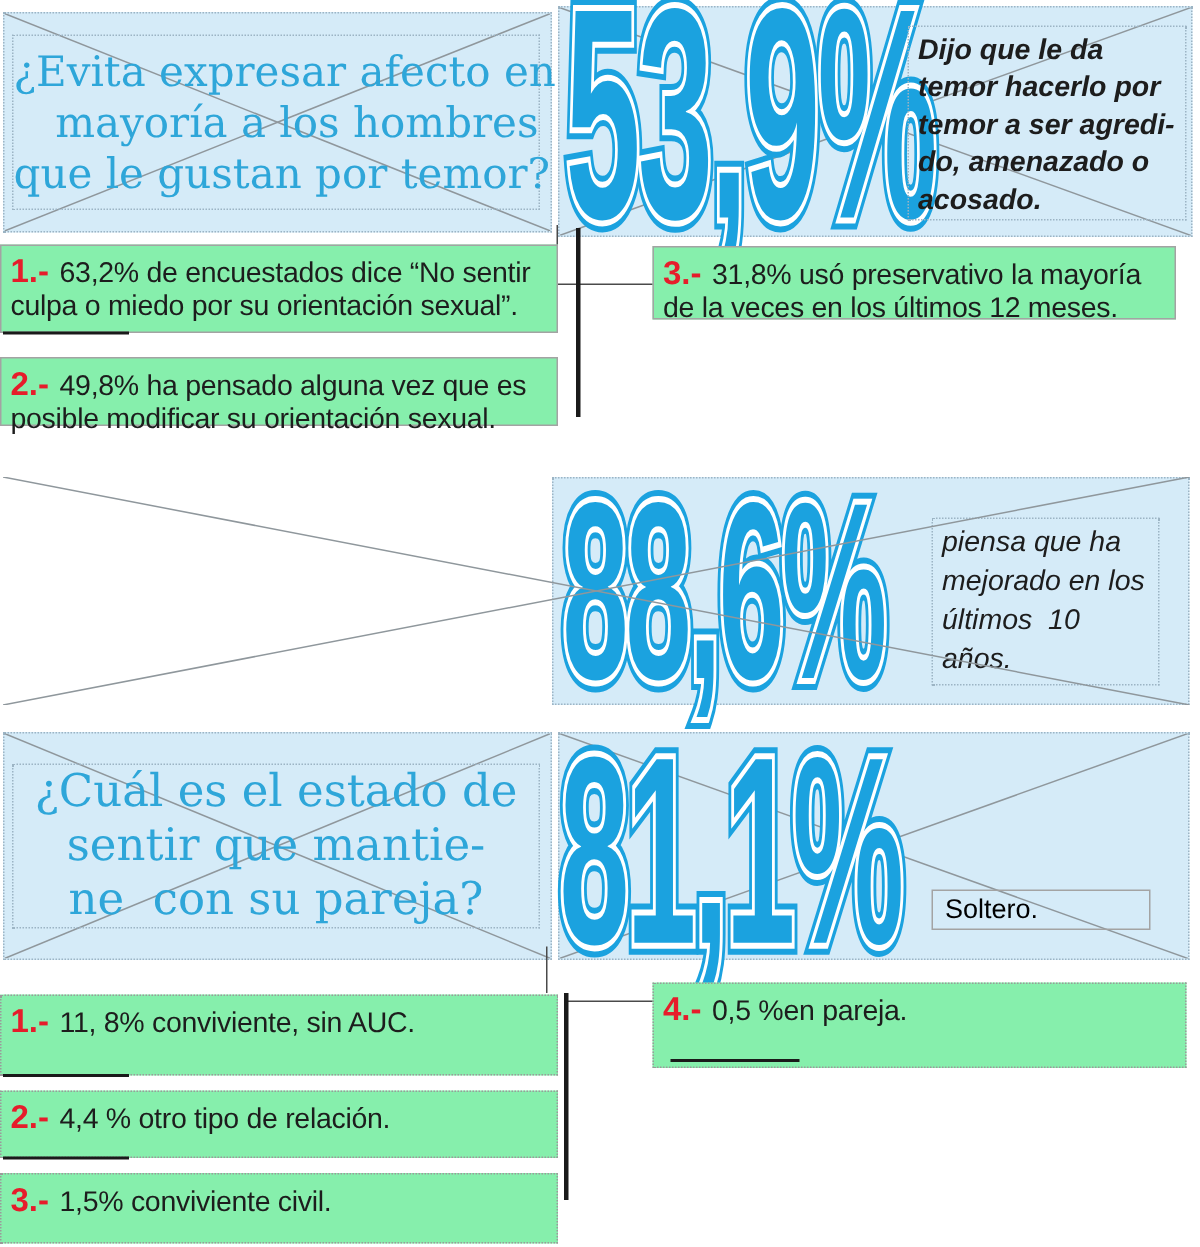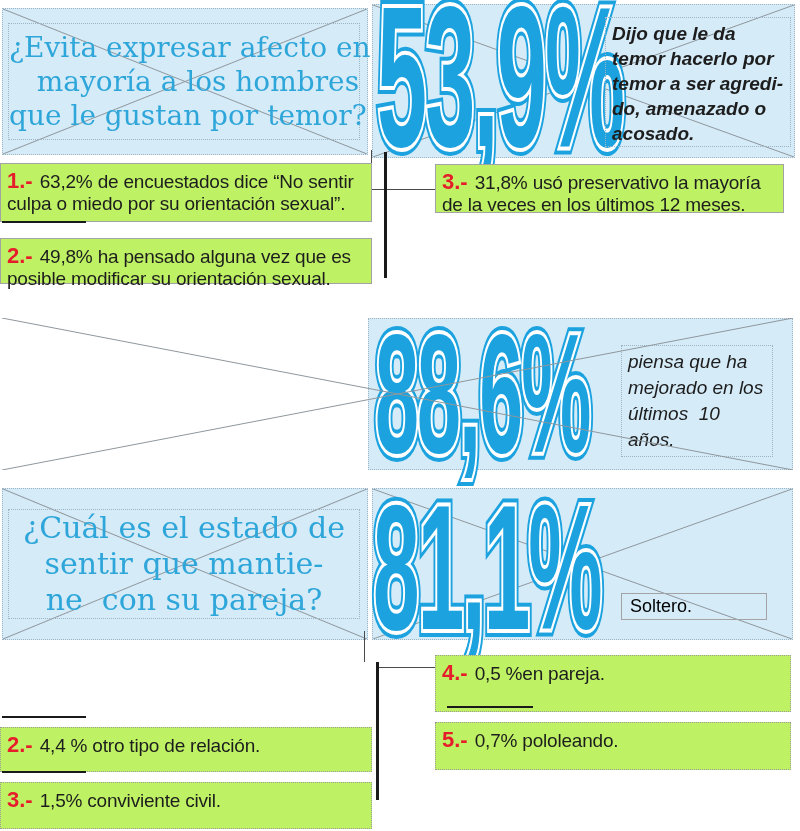--- a/index.html
+++ b/index.html
@@ -45,21 +45,21 @@
   }
   .sf-a { left:232px; top:12px; width:186px; height:130px; font-size:19px; line-height:25px; font-weight:700; }
   .sf-b { left:252px; top:26px; width:152px; height:112px; font-size:19px; line-height:26px; }
   .sideline { white-space:pre;font-style:italic; }
   .soltero {
     position:absolute; left:248px; top:104px; width:146px; height:27px; z-index:2;
     border:1px solid #a3a3a3; font-size:18px; line-height:25px; padding-left:8px; color:#000000;
   }
   
   .card {
-    position:absolute; background:#bef264; border:1px solid #a3a3a3; z-index:3;
+    position:absolute; background:#86efac; border:1px solid #a3a3a3; z-index:3;
     font-size:19px; line-height:22px; letter-spacing:-0.2px; padding:6px 6px 5px; color:#1d1d1d;
   }
   .card.dotted { border:1px dotted #9a9a9a; }
   .card .pfx { color:#e61d2b; font-weight:700; font-size:22px; padding-right:7px; letter-spacing:0; }
   
   .mark { position:absolute; background:#1a1a1a; z-index:2; }
   .mark.thin { background:#4a4a4a; }
   .underline { position:absolute; height:2px; background:#1a1a1a; z-index:4; }
 </style>
 </head>
@@ -159,33 +159,33 @@
       <span class="bn l2">81,1%</span>
       <span class="bn l3">81,1%</span>
     </div>
     <div class="soltero">Soltero.</div>
   </div>
 
   <div class="mark thin" style="left:364px; top:631px; width:1px; height:31px;"></div>
   <div class="mark thin" style="left:377px; top:667px; width:59px; height:1px;"></div>
   <div class="mark" style="left:376px; top:662px; width:3px; height:138px;"></div>
 
+  <div class="card dotted" style="left:0; top:663px; width:372px; height:54px;">
+    <span class="pfx">1.-</span><span>11, 8% conviviente, sin AUC.</span>
+  </div>
   <div class="underline" style="left:2px; top:716px; width:84px;"></div>
 
   <div class="card dotted" style="left:0; top:727px; width:372px; height:45px;">
     <span class="pfx">2.-</span><span>4,4 % otro tipo de relación.</span>
   </div>
   <div class="underline" style="left:2px; top:771px; width:84px;"></div>
 
   <div class="card dotted" style="left:0; top:782px; width:372px; height:47px;">
     <span class="pfx">3.-</span><span>1,5% conviviente civil.</span>
   </div>
 
   <div class="card dotted" style="left:435px; top:655px; width:356px; height:57px;">
     <span class="pfx">4.-</span><span>0,5 %en pareja.</span>
   </div>
   <div class="underline" style="left:447px; top:706px; width:86px;"></div>
 
-  <div class="card dotted" style="left:435px; top:722px; width:356px; height:48px;">
-    <span class="pfx">5.-</span><span>0,7% pololeando.</span>
-  </div>
 
 </div>
 
 </body></html>

